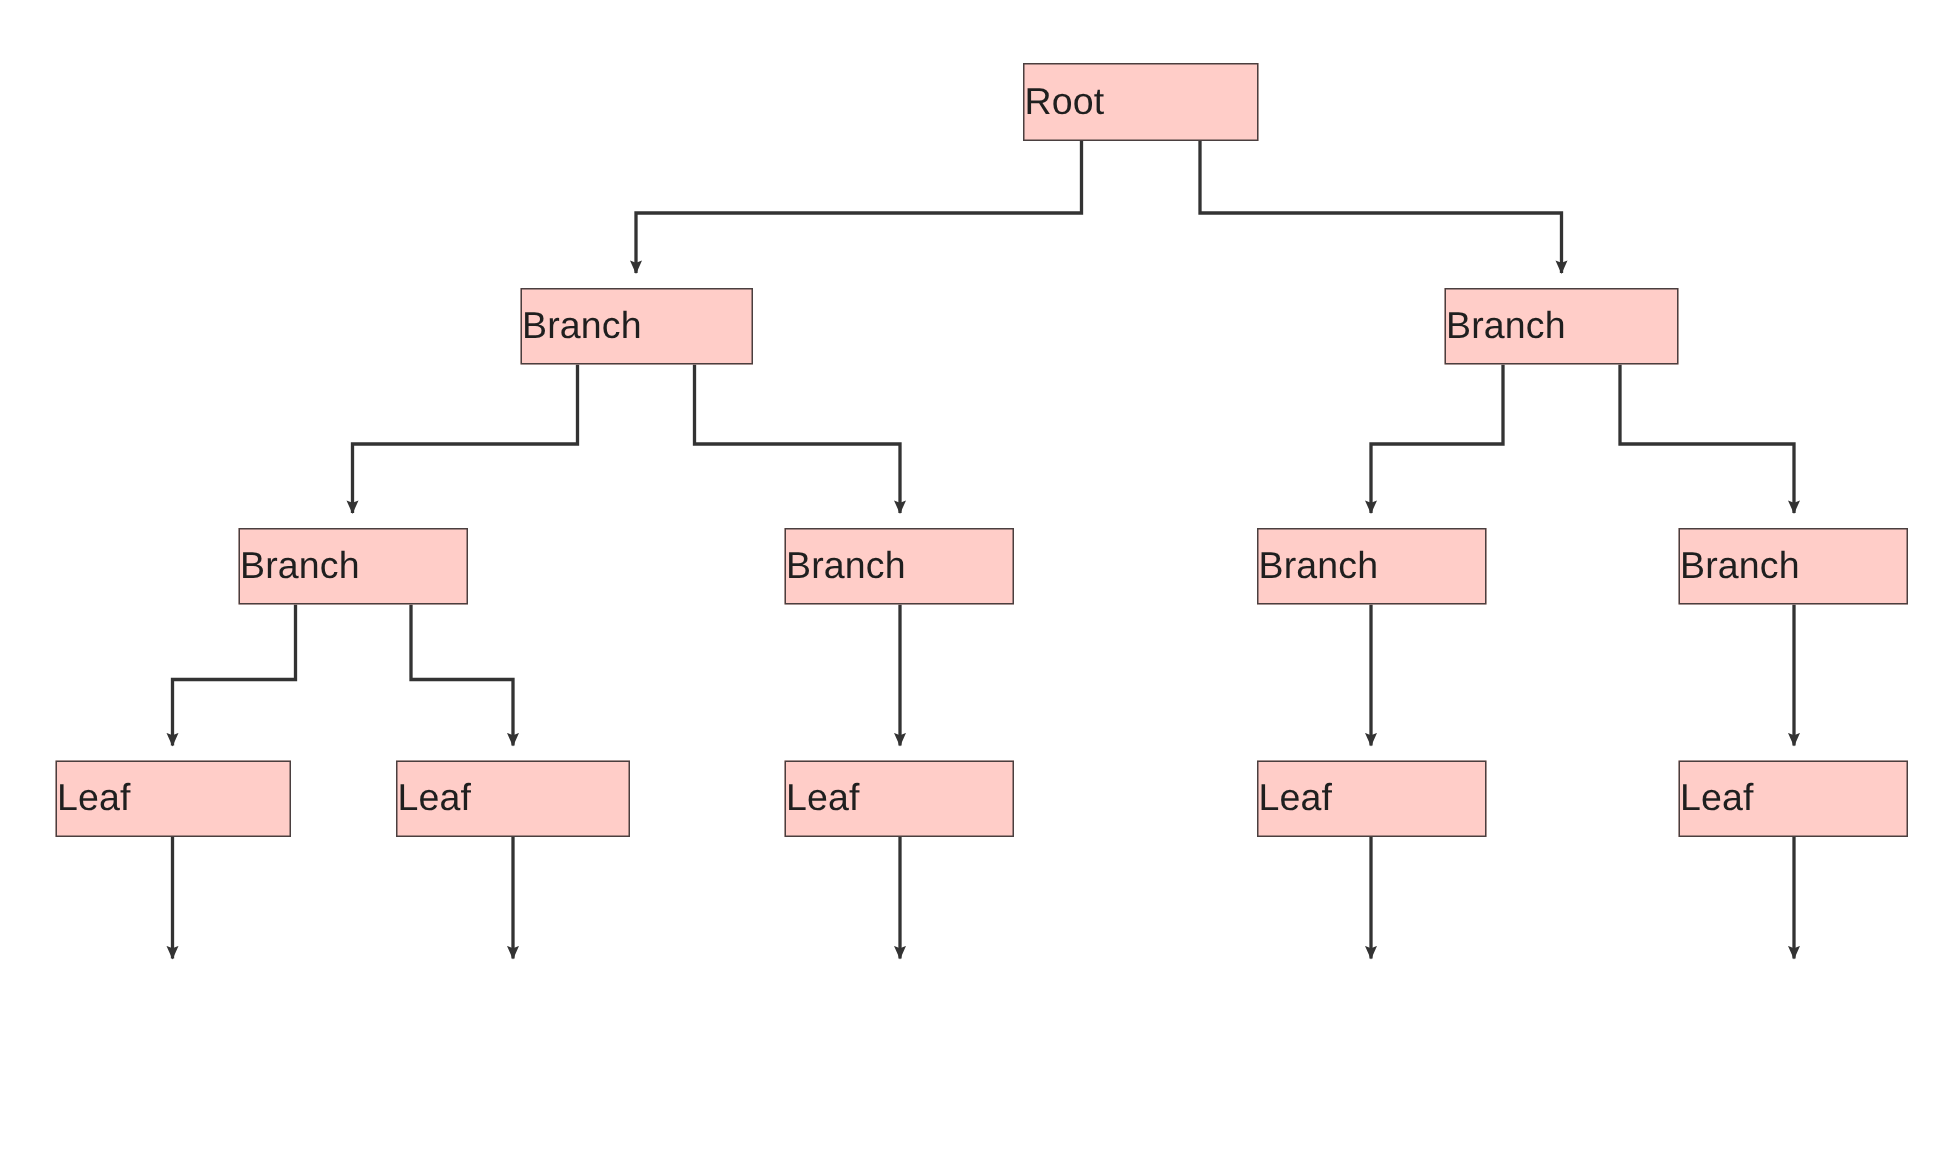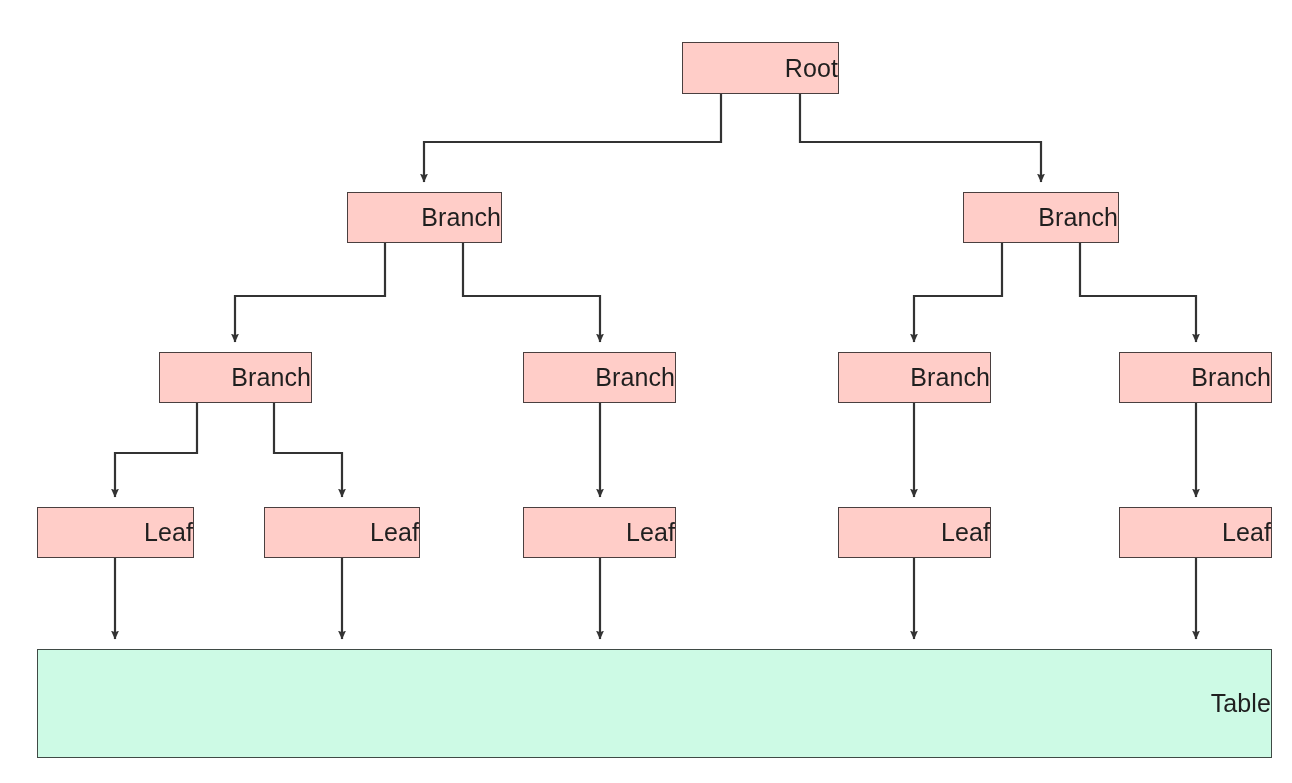--- a/index.html
+++ b/index.html
@@ -23,21 +23,21 @@
     top: 0;
     left: 0;
     width: 1292px;
     height: 783px;
   }
   .node-box {
     position: absolute;
     box-sizing: border-box;
     display: flex;
     align-items: center;
-    justify-content: flex-end;
+    justify-content: flex-start;
     border: 1px solid #3f3f3f;
     color: #1f1f1f;
     font-size: 25px;
     line-height: 1;
     letter-spacing: 0.1px;
     white-space: nowrap;
     z-index: 3;
   }
   .node-pink {
     background: #ffcdc8;
@@ -136,17 +136,14 @@
   </div>
 
   <div class="node-box node-pink" style="left:838px; top:507px; width:153px; height:51px;">
     <span class="node-label">Leaf</span>
   </div>
 
   <div class="node-box node-pink" style="left:1119px; top:507px; width:153px; height:51px;">
     <span class="node-label">Leaf</span>
   </div>
 
-  <div class="node-box node-green" style="left:37px; top:649px; width:1235px; height:109px;">
-    <span class="node-label">Table</span>
-  </div>
 
 </div>
 
 </body></html>

